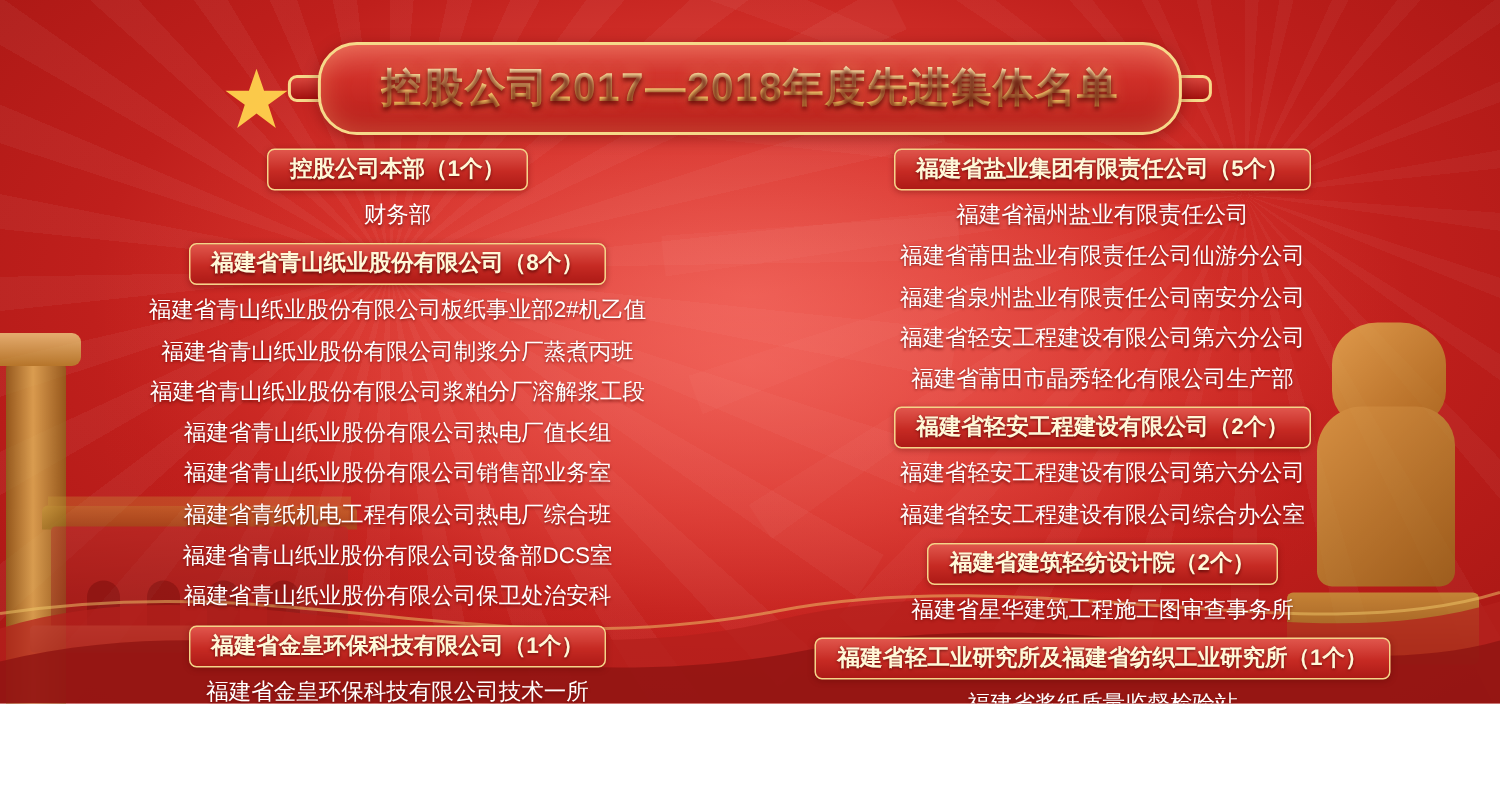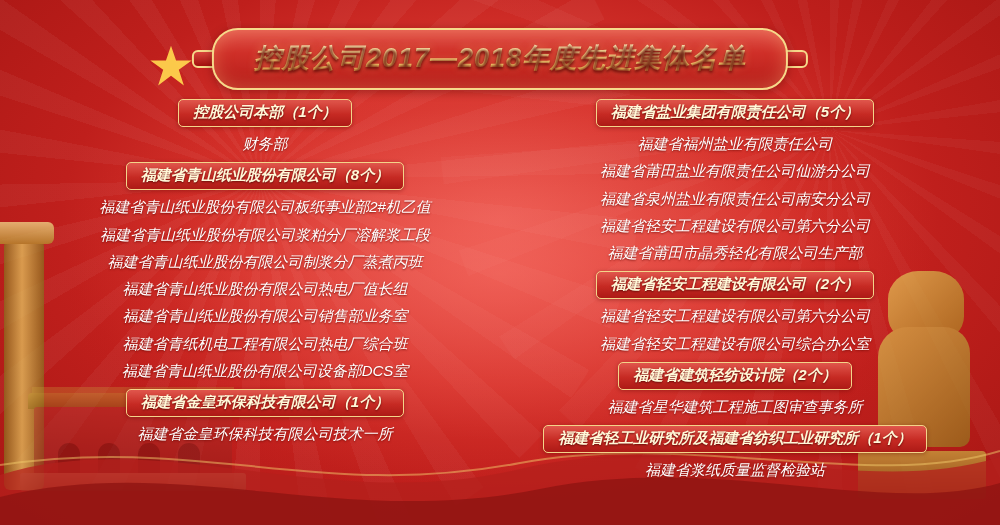--- a/index.html
+++ b/index.html
@@ -9,25 +9,24 @@
   body {
     width: 1000px;
     height: 525px;
     overflow: hidden;
     font-family: "Liberation Sans", "DejaVu Sans", sans-serif;
   }
 
   .poster {
     position: relative;
     width: 1000px;
-    height: 525px;
+    height: 469px;
     background:
       radial-gradient(ellipse at 50% 42%, #e8564d 0%, #d6332c 38%, #bf1f1c 62%, #a61613 100%);
     overflow: hidden;
-    font-style: italic;
   }
 
   
   .rays {
     position: absolute;
     left: -120px;
     top: -200px;
     width: 760px;
     height: 760px;
     background:
@@ -301,26 +300,27 @@
   </div>
 
   <div class="columns">
 
     <div class="col">
       <div class="group-head">控股公司本部（1个）</div>
       <div class="entry">财务部</div>
 
       <div class="group-head">福建省青山纸业股份有限公司（8个）</div>
       <div class="entry">福建省青山纸业股份有限公司板纸事业部2#机乙值</div>
+      <div class="entry">福建省青山纸业股份有限公司制浆分厂蒸煮丙班</div>
       <div class="entry">福建省青山纸业股份有限公司浆粕分厂溶解浆工段</div>
-      <div class="entry">福建省青山纸业股份有限公司制浆分厂蒸煮丙班</div>
       <div class="entry">福建省青山纸业股份有限公司热电厂值长组</div>
       <div class="entry">福建省青山纸业股份有限公司销售部业务室</div>
       <div class="entry">福建省青纸机电工程有限公司热电厂综合班</div>
       <div class="entry">福建省青山纸业股份有限公司设备部DCS室</div>
+      <div class="entry">福建省青山纸业股份有限公司保卫处治安科</div>
 
       <div class="group-head">福建省金皇环保科技有限公司（1个）</div>
       <div class="entry">福建省金皇环保科技有限公司技术一所</div>
     </div>
 
     <div class="col">
       <div class="group-head">福建省盐业集团有限责任公司（5个）</div>
       <div class="entry">福建省福州盐业有限责任公司</div>
       <div class="entry">福建省莆田盐业有限责任公司仙游分公司</div>
       <div class="entry">福建省泉州盐业有限责任公司南安分公司</div>

